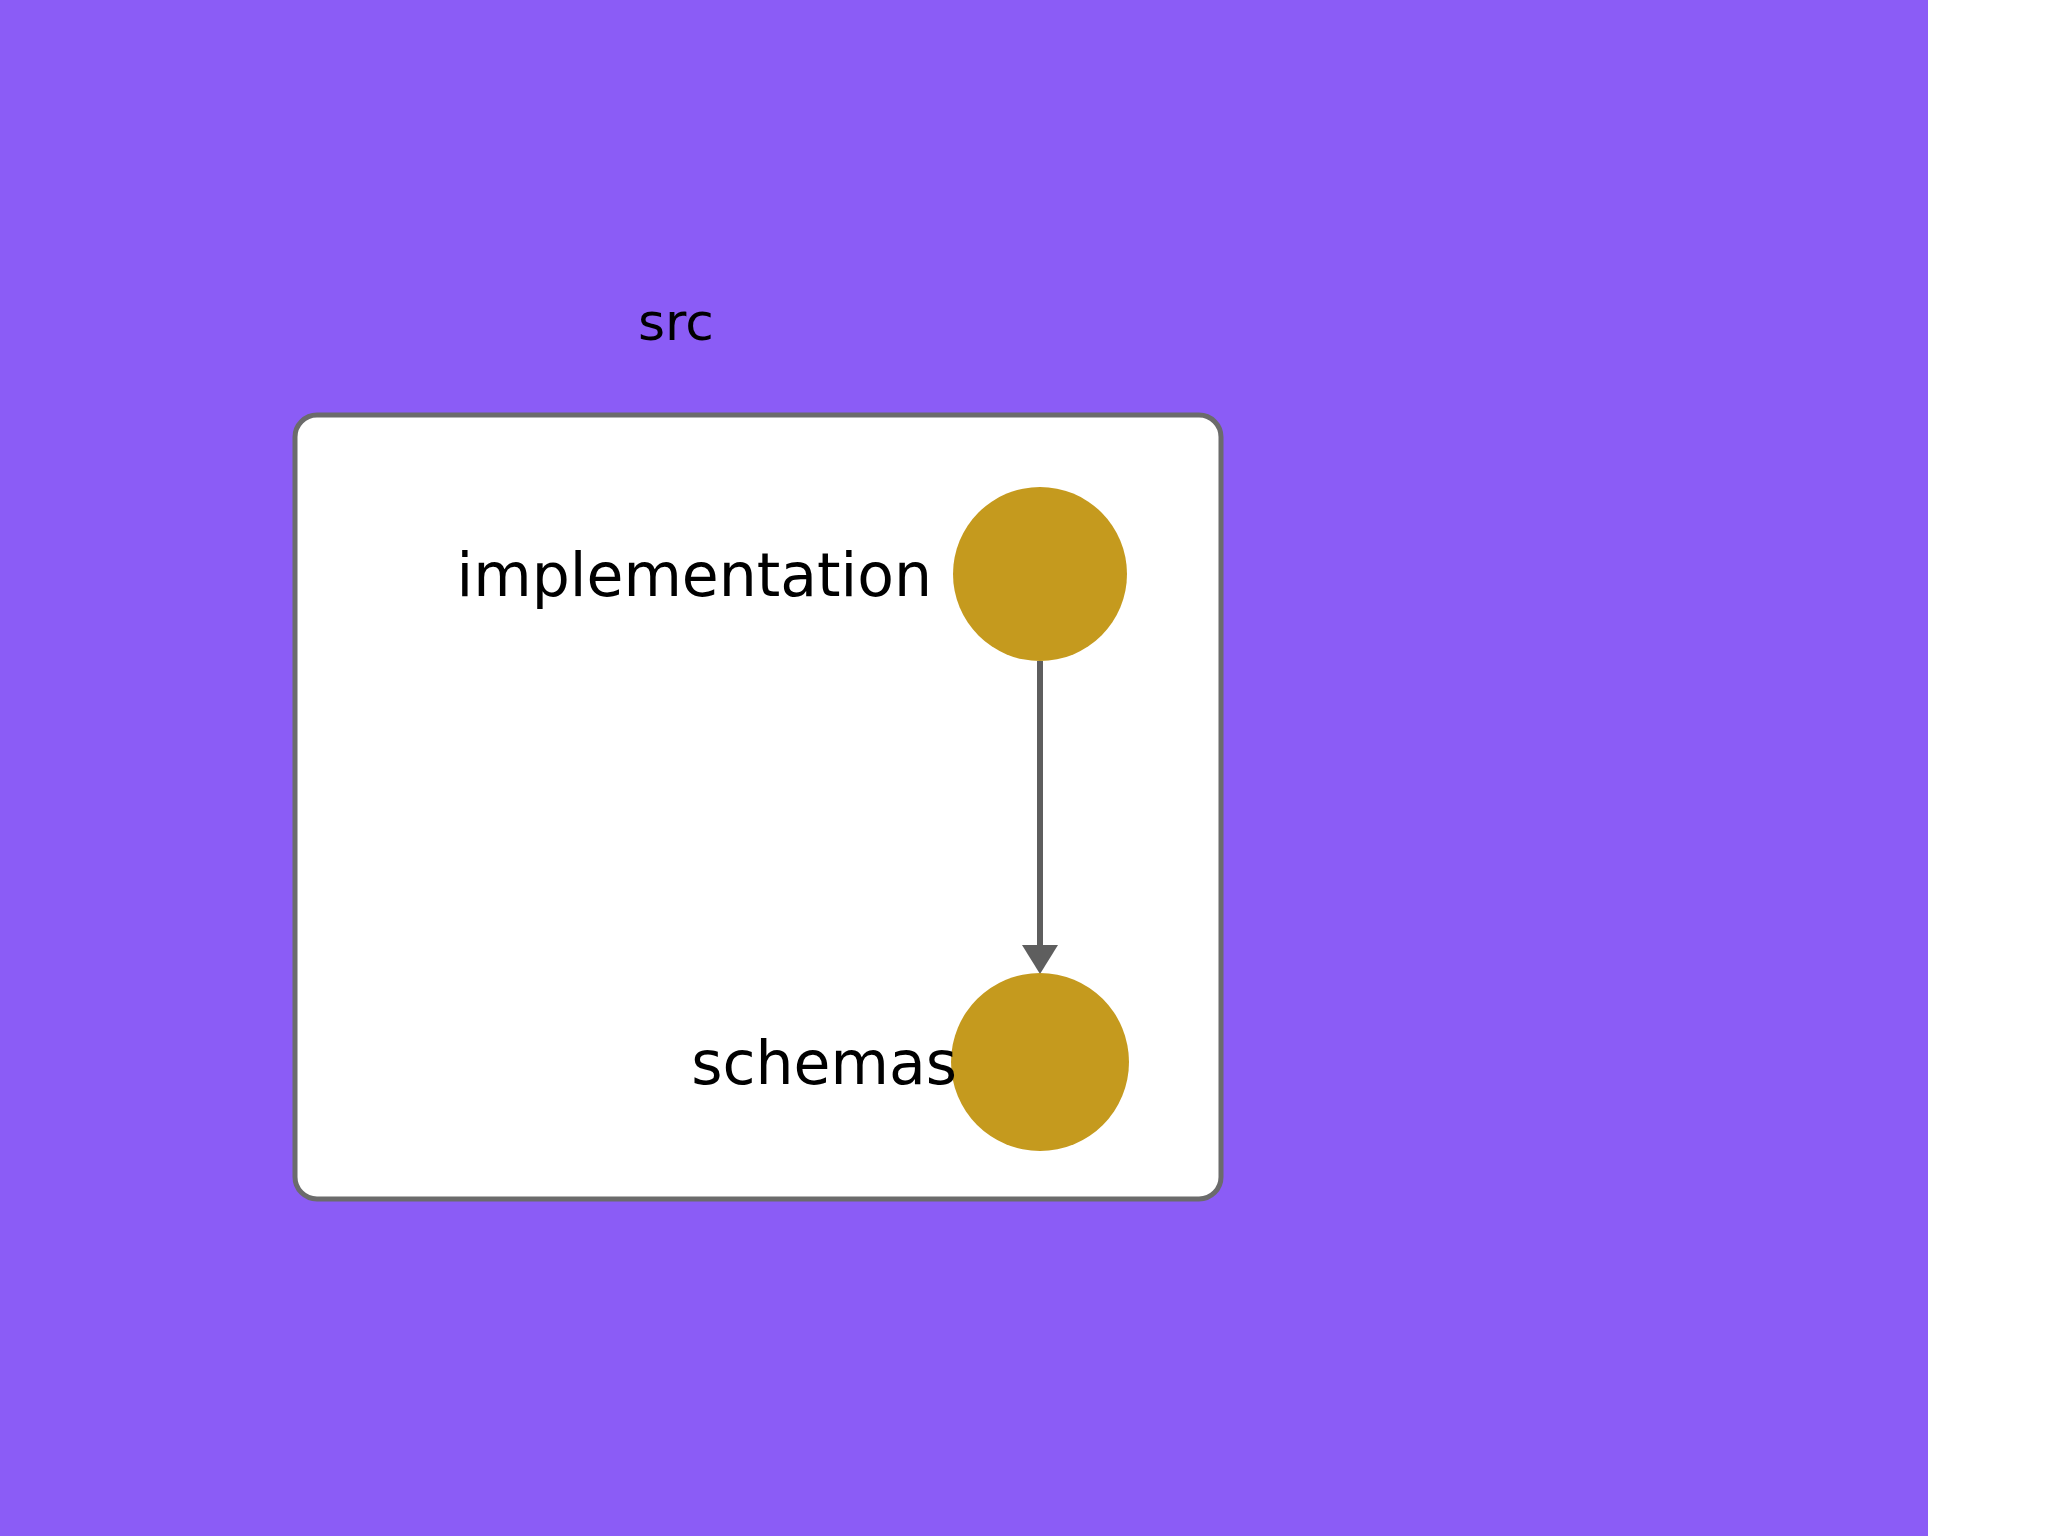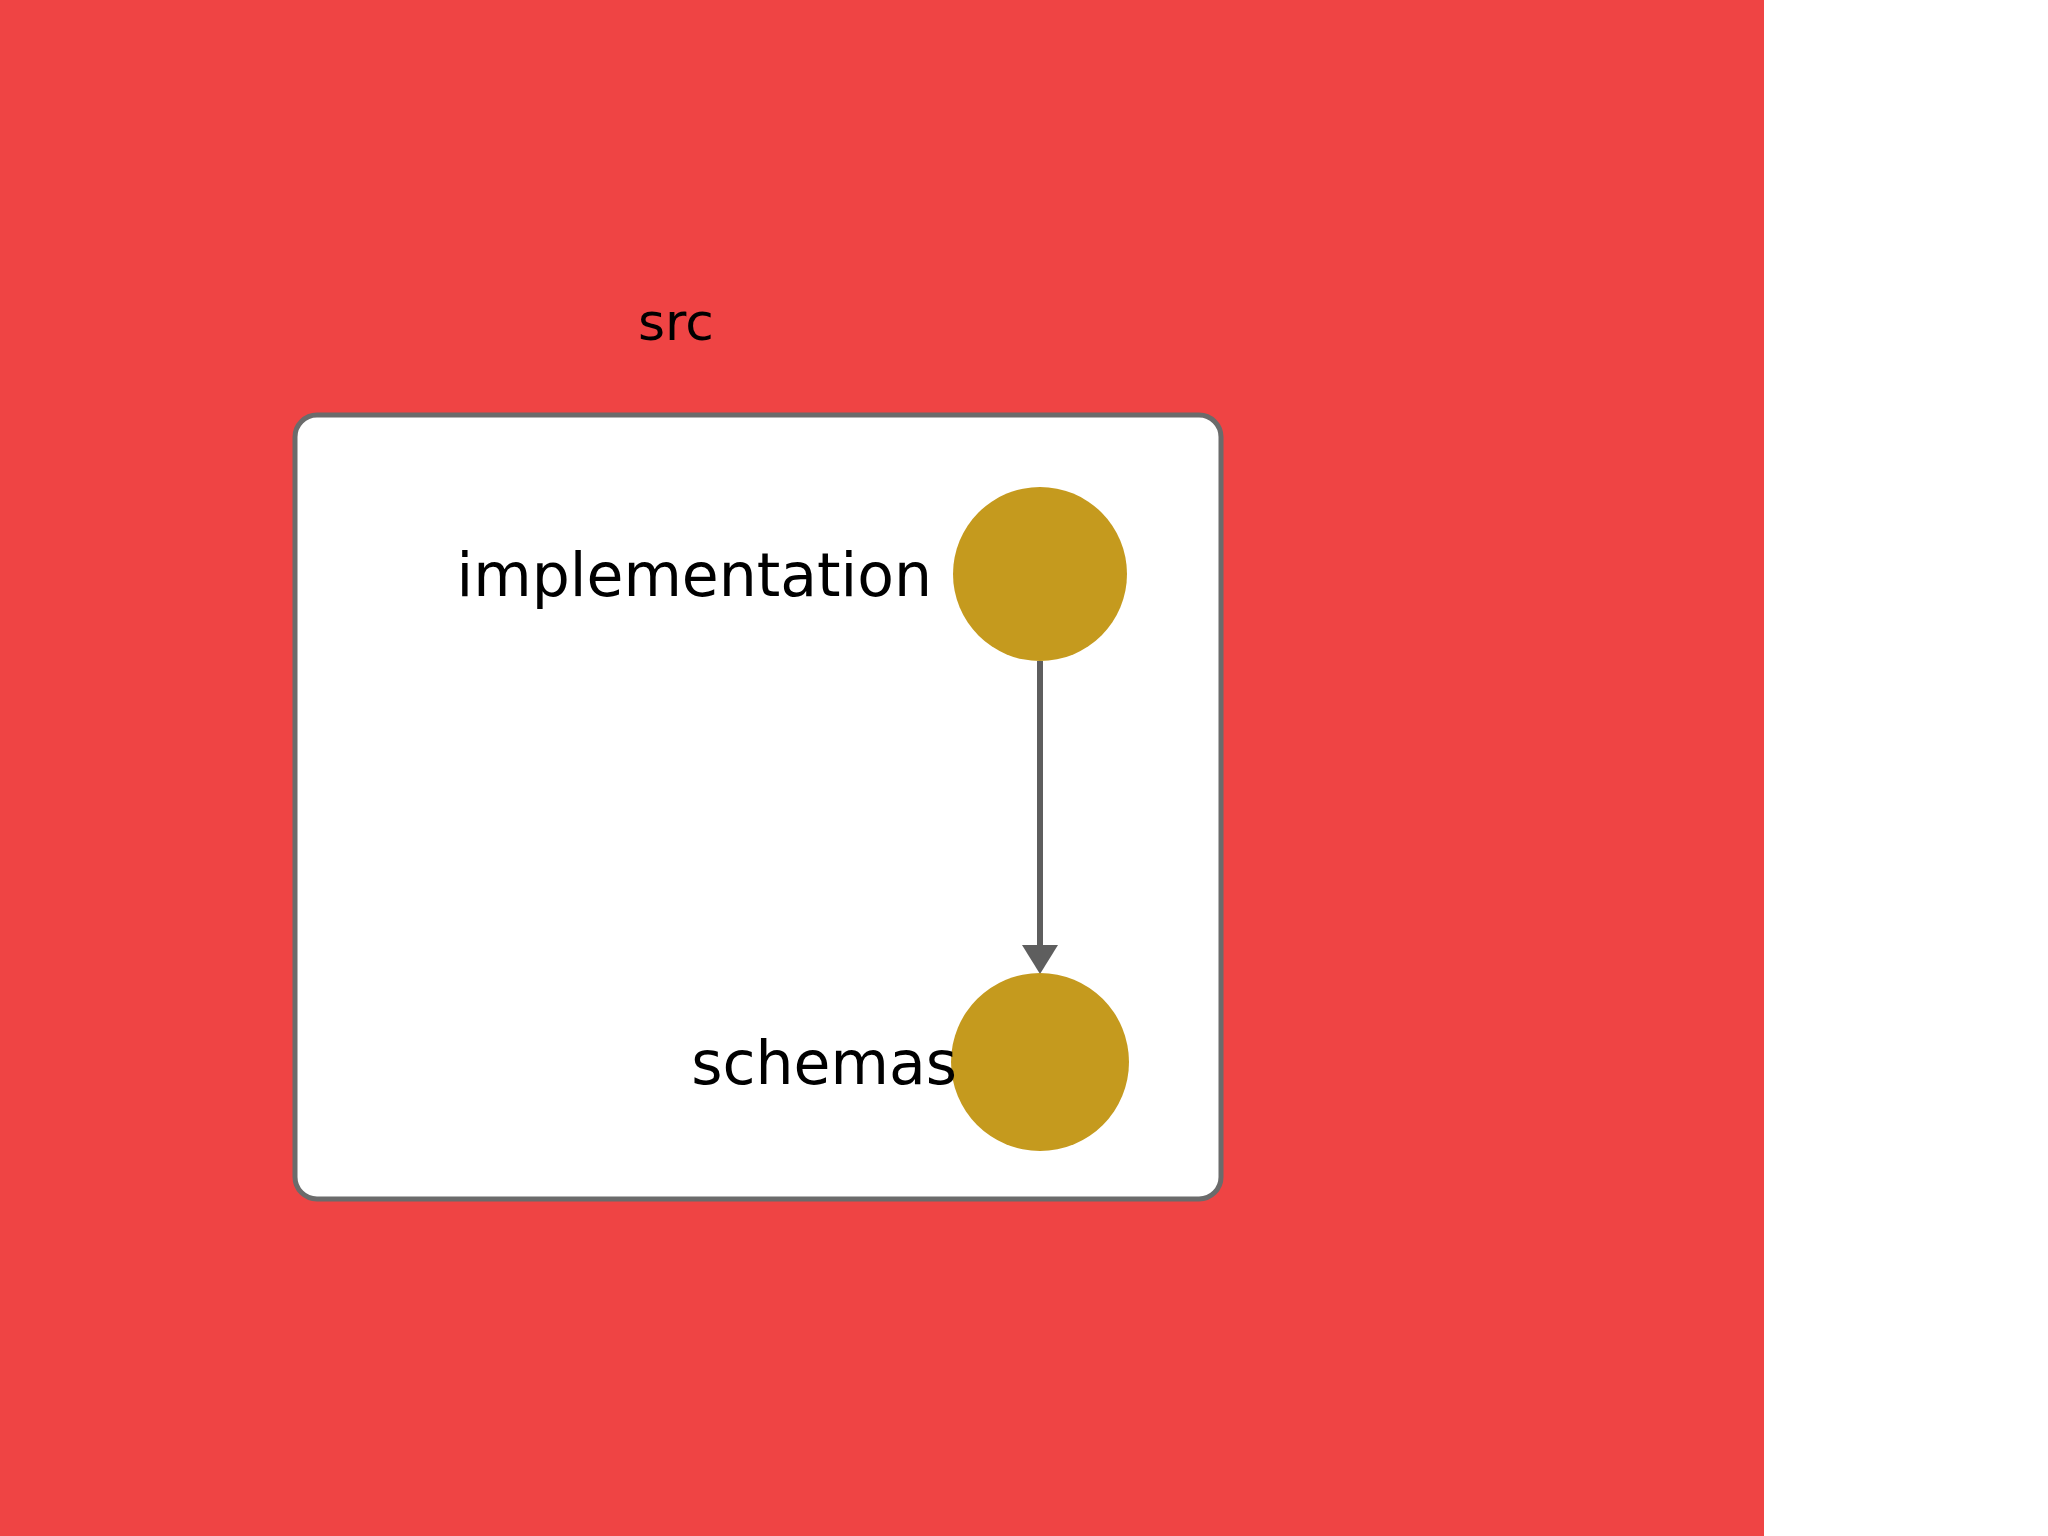--- a/index.html
+++ b/index.html
@@ -9,23 +9,23 @@
     background: #ffffff;
   }
   body {
     width: 2048px;
     height: 1536px;
     overflow: hidden;
     font-family: "DejaVu Sans", "Liberation Sans", sans-serif;
   }
   #canvas {
     position: relative;
-    width: 1764px;
+    width: 1928px;
     height: 1536px;
-    background: #ef4444;
+    background: #8b5cf6;
   }
   #diagram-svg {
     position: absolute;
     top: 0;
     left: 0;
     width: 2048px;
     height: 1536px;
     display: block;
   }
   .cluster-title {

